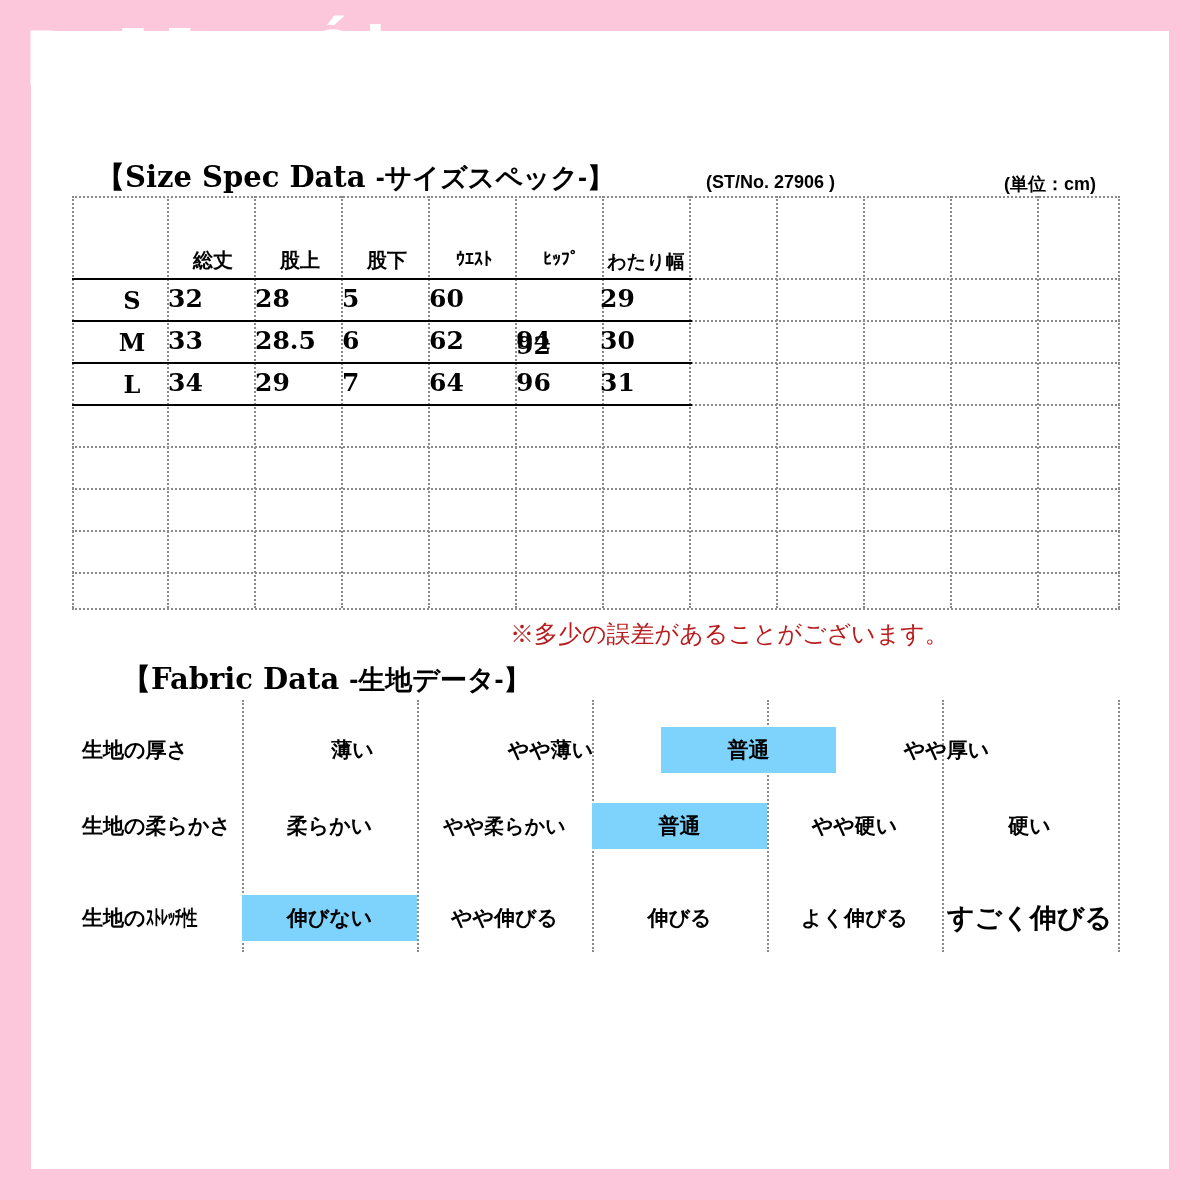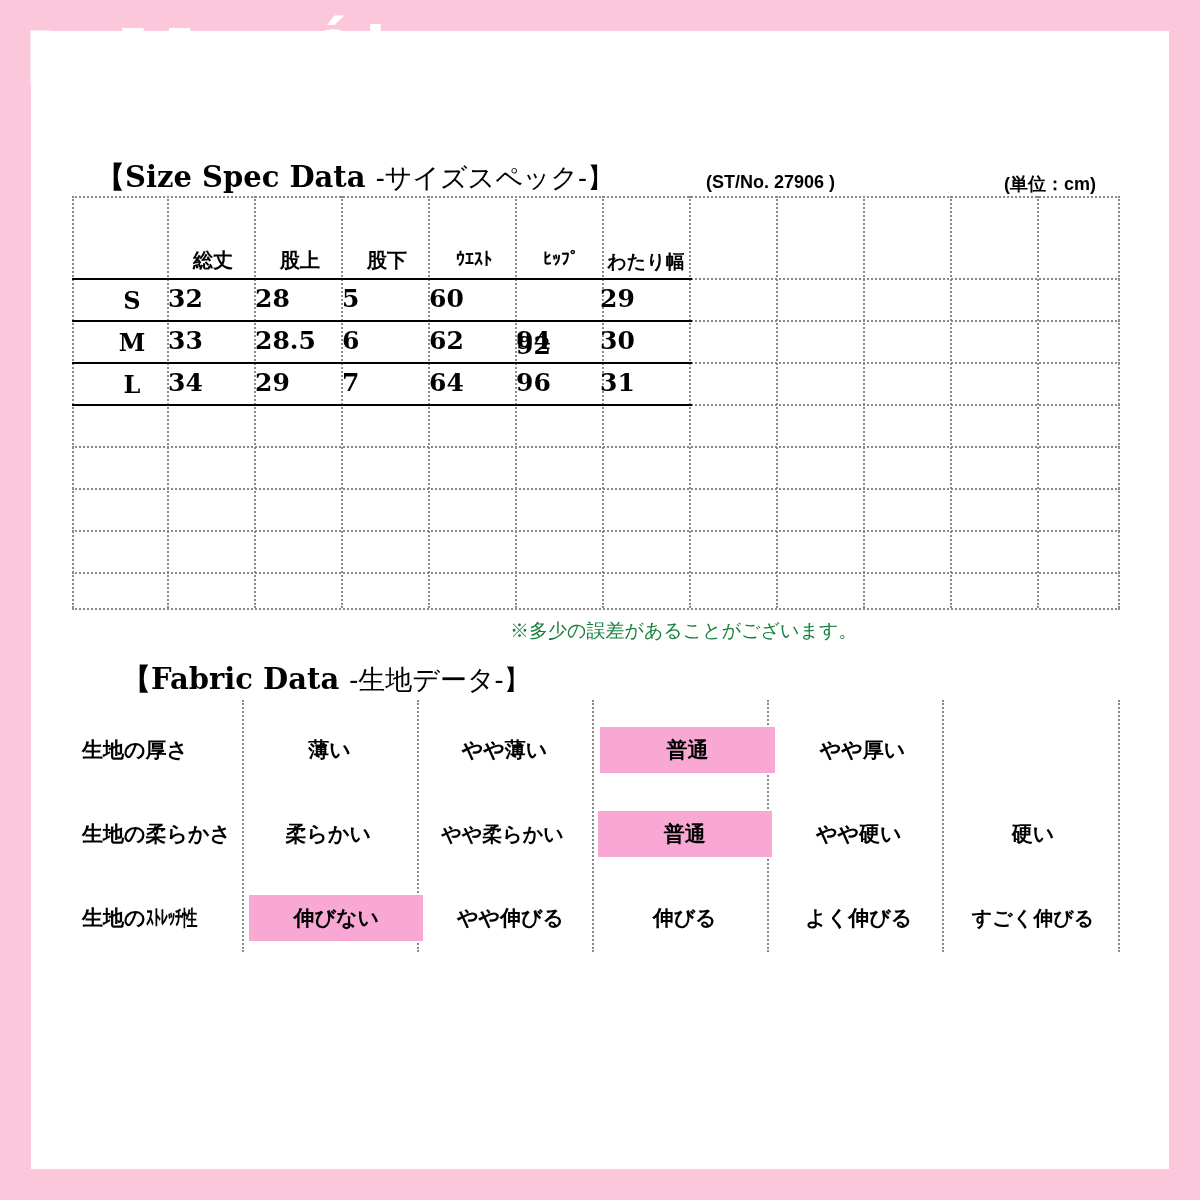--- a/index.html
+++ b/index.html
@@ -84,21 +84,21 @@
   .heading {
     position: absolute;
     font-family: "DejaVu Serif", serif;
     font-weight: bold;
     font-size: 29px;
     color: #000;
     white-space: nowrap;
   }
   .heading .jp {
     font-family: "Liberation Sans", sans-serif;
-    font-weight: normal;
+    font-weight: bold;
     font-size: 27px;
   }
   .stno {
     position: absolute;
     font-size: 18px;
     font-weight: bold;
     color: #000;
     white-space: nowrap;
     font-family: "Liberation Sans", sans-serif;
   }
@@ -129,22 +129,22 @@
   }
   .sz-cell {
     position: absolute;
     font-family: "DejaVu Serif", serif;
     font-size: 25px;
     font-weight: bold;
     color: #000;
   }
   .note {
     position: absolute;
-    font-size: 19px;
-    color: #15803d;
+    font-size: 24px;
+    color: #b91c1c;
     white-space: nowrap;
   }
   
   .fab {
     position: absolute;
     left: 72px;
     top: 700px;
     width: 1048px;
     height: 252px;
   }
@@ -183,22 +183,21 @@
     width: 175px;
     text-align: center;
     font-size: 21px;
     font-weight: bold;
     color: #000;
     white-space: nowrap;
     box-sizing: border-box;
     padding: 9px 0;
   }
   .fab-opt.hl {
-    background: #f9a8d4;
-    margin-left: 8px;
+    background: #7dd3fc;
   }
 </style>
 </head>
 <body>
 
 <div class="page">
 
   <div class="frame"></div>
   <div class="inner-line"></div>
 
@@ -280,40 +279,40 @@
   </div>
 
   <div class="fab">
     <div class="vline" style="left:170px;"></div>
     <div class="vline" style="left:345px;"></div>
     <div class="vline" style="left:520px;"></div>
     <div class="vline" style="left:695px;"></div>
     <div class="vline" style="left:870px;"></div>
     <div class="vline" style="left:1046px;"></div>
 
-    <div class="fab-row" style="top:8px;">
+    <div class="fab-row" style="top:8px;gap:23px;">
       <div class="fab-label">生地の厚さ</div>
       <div class="fab-opt">薄い</div>
       <div class="fab-opt">やや薄い</div>
       <div class="fab-opt hl">普通</div>
       <div class="fab-opt">やや厚い</div>
     </div>
 
-    <div class="fab-row" style="top:92px;">
+    <div class="fab-row" style="top:84px;">
       <div class="fab-label">生地の柔らかさ</div>
       <div class="fab-opt">柔らかい</div>
       <div class="fab-opt" style="font-size:20px;">やや柔らかい</div>
       <div class="fab-opt hl">普通</div>
       <div class="fab-opt">やや硬い</div>
       <div class="fab-opt">硬い</div>
     </div>
 
     <div class="fab-row" style="top:176px;">
       <div class="fab-label"><span>生地の</span><span class="narrow">ｽﾄﾚｯﾁ性</span></div>
       <div class="fab-opt hl">伸びない</div>
       <div class="fab-opt">やや伸びる</div>
       <div class="fab-opt">伸びる</div>
       <div class="fab-opt">よく伸びる</div>
-      <div class="fab-opt" style="font-size:20px;">すごく伸びる</div>
+      <div class="fab-opt" style="font-size:27px;">すごく伸びる</div>
     </div>
   </div>
 
 </div>
 
 </body></html>

